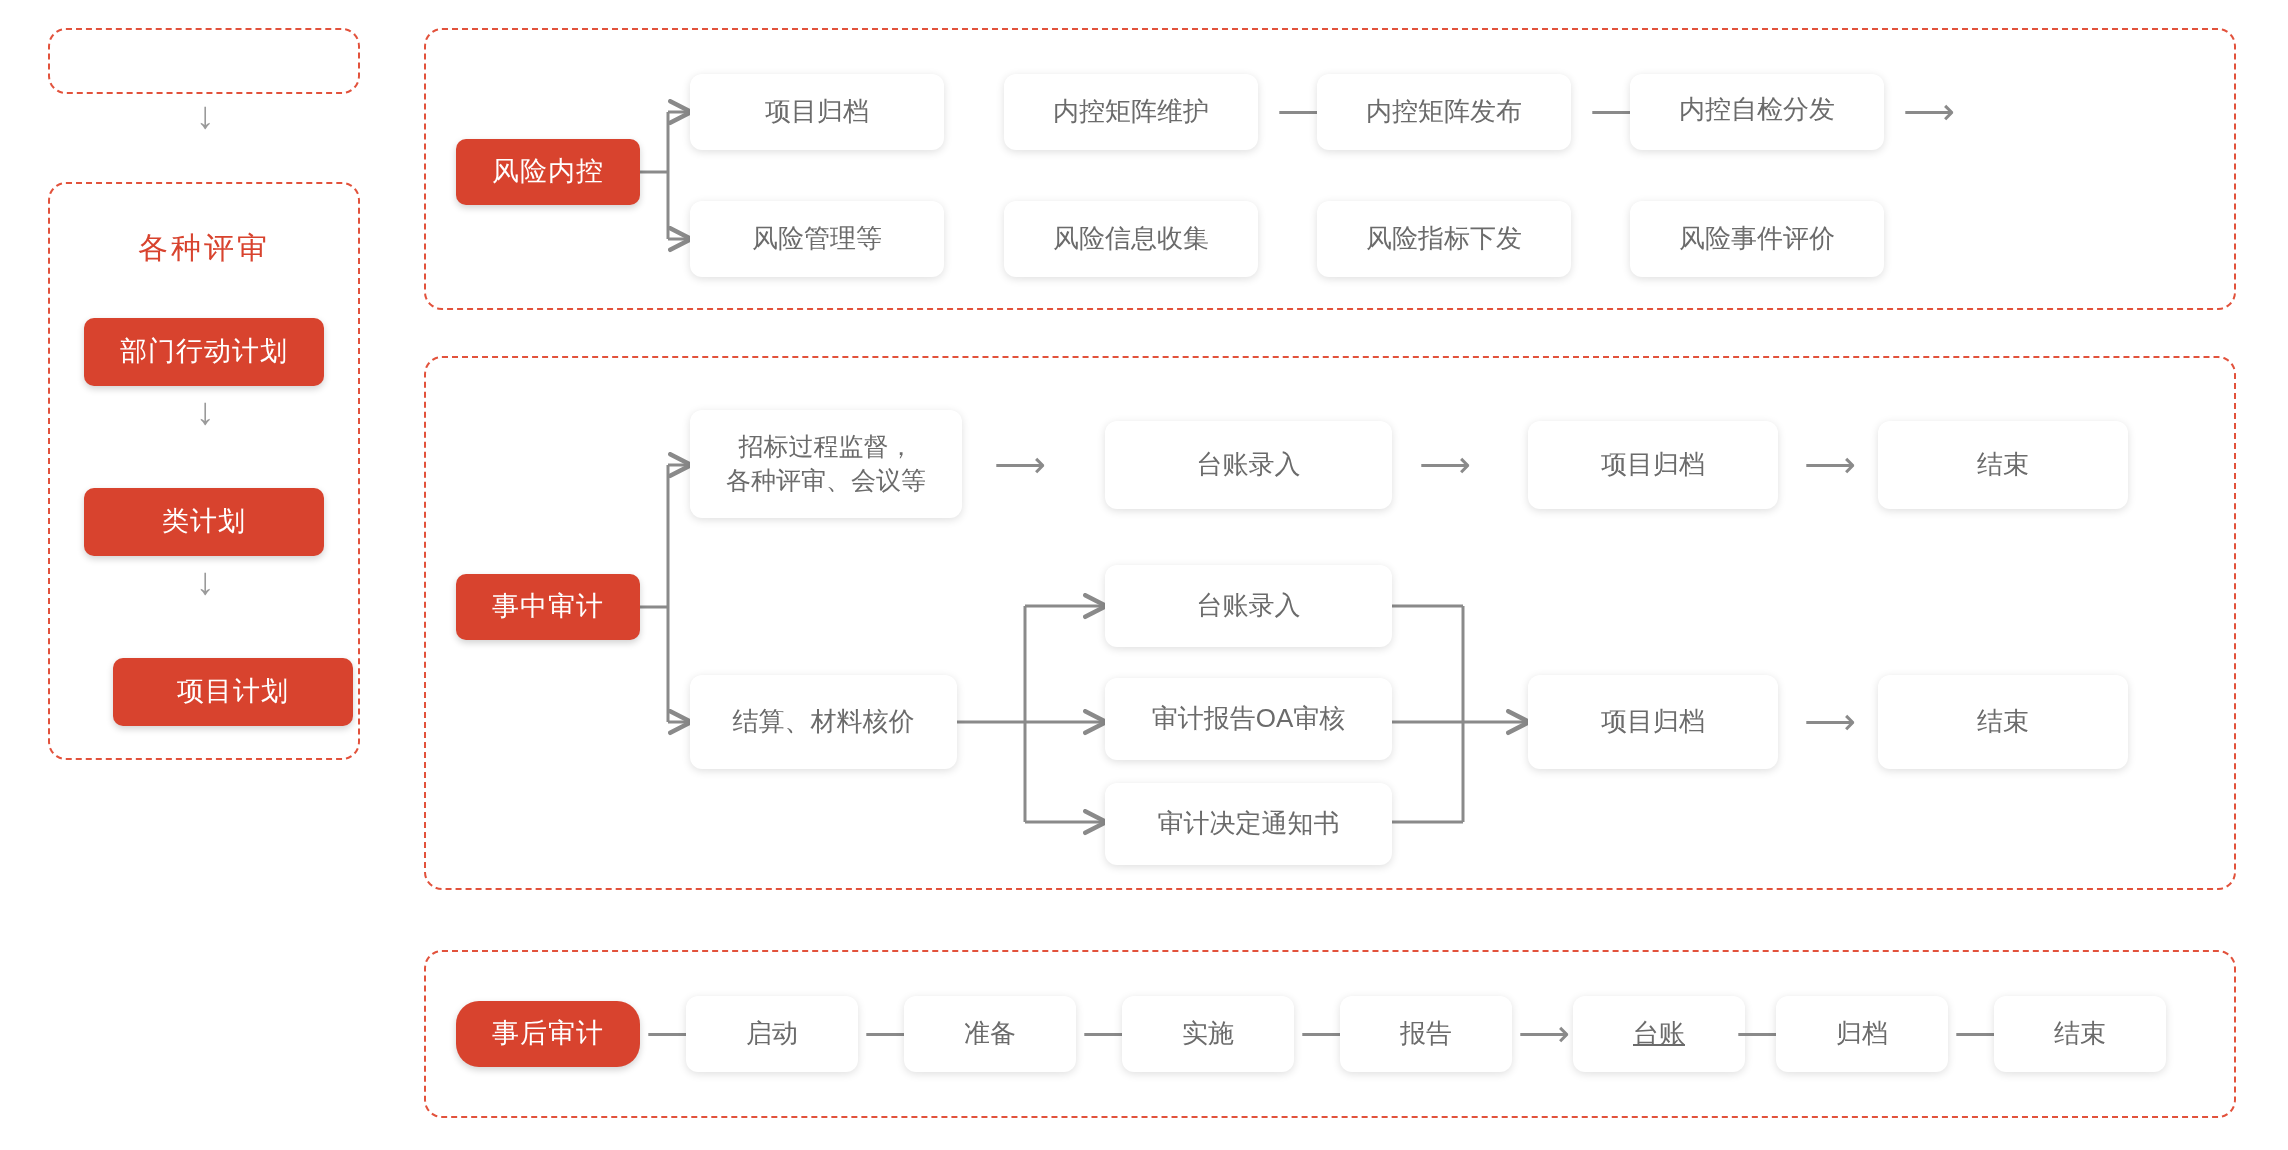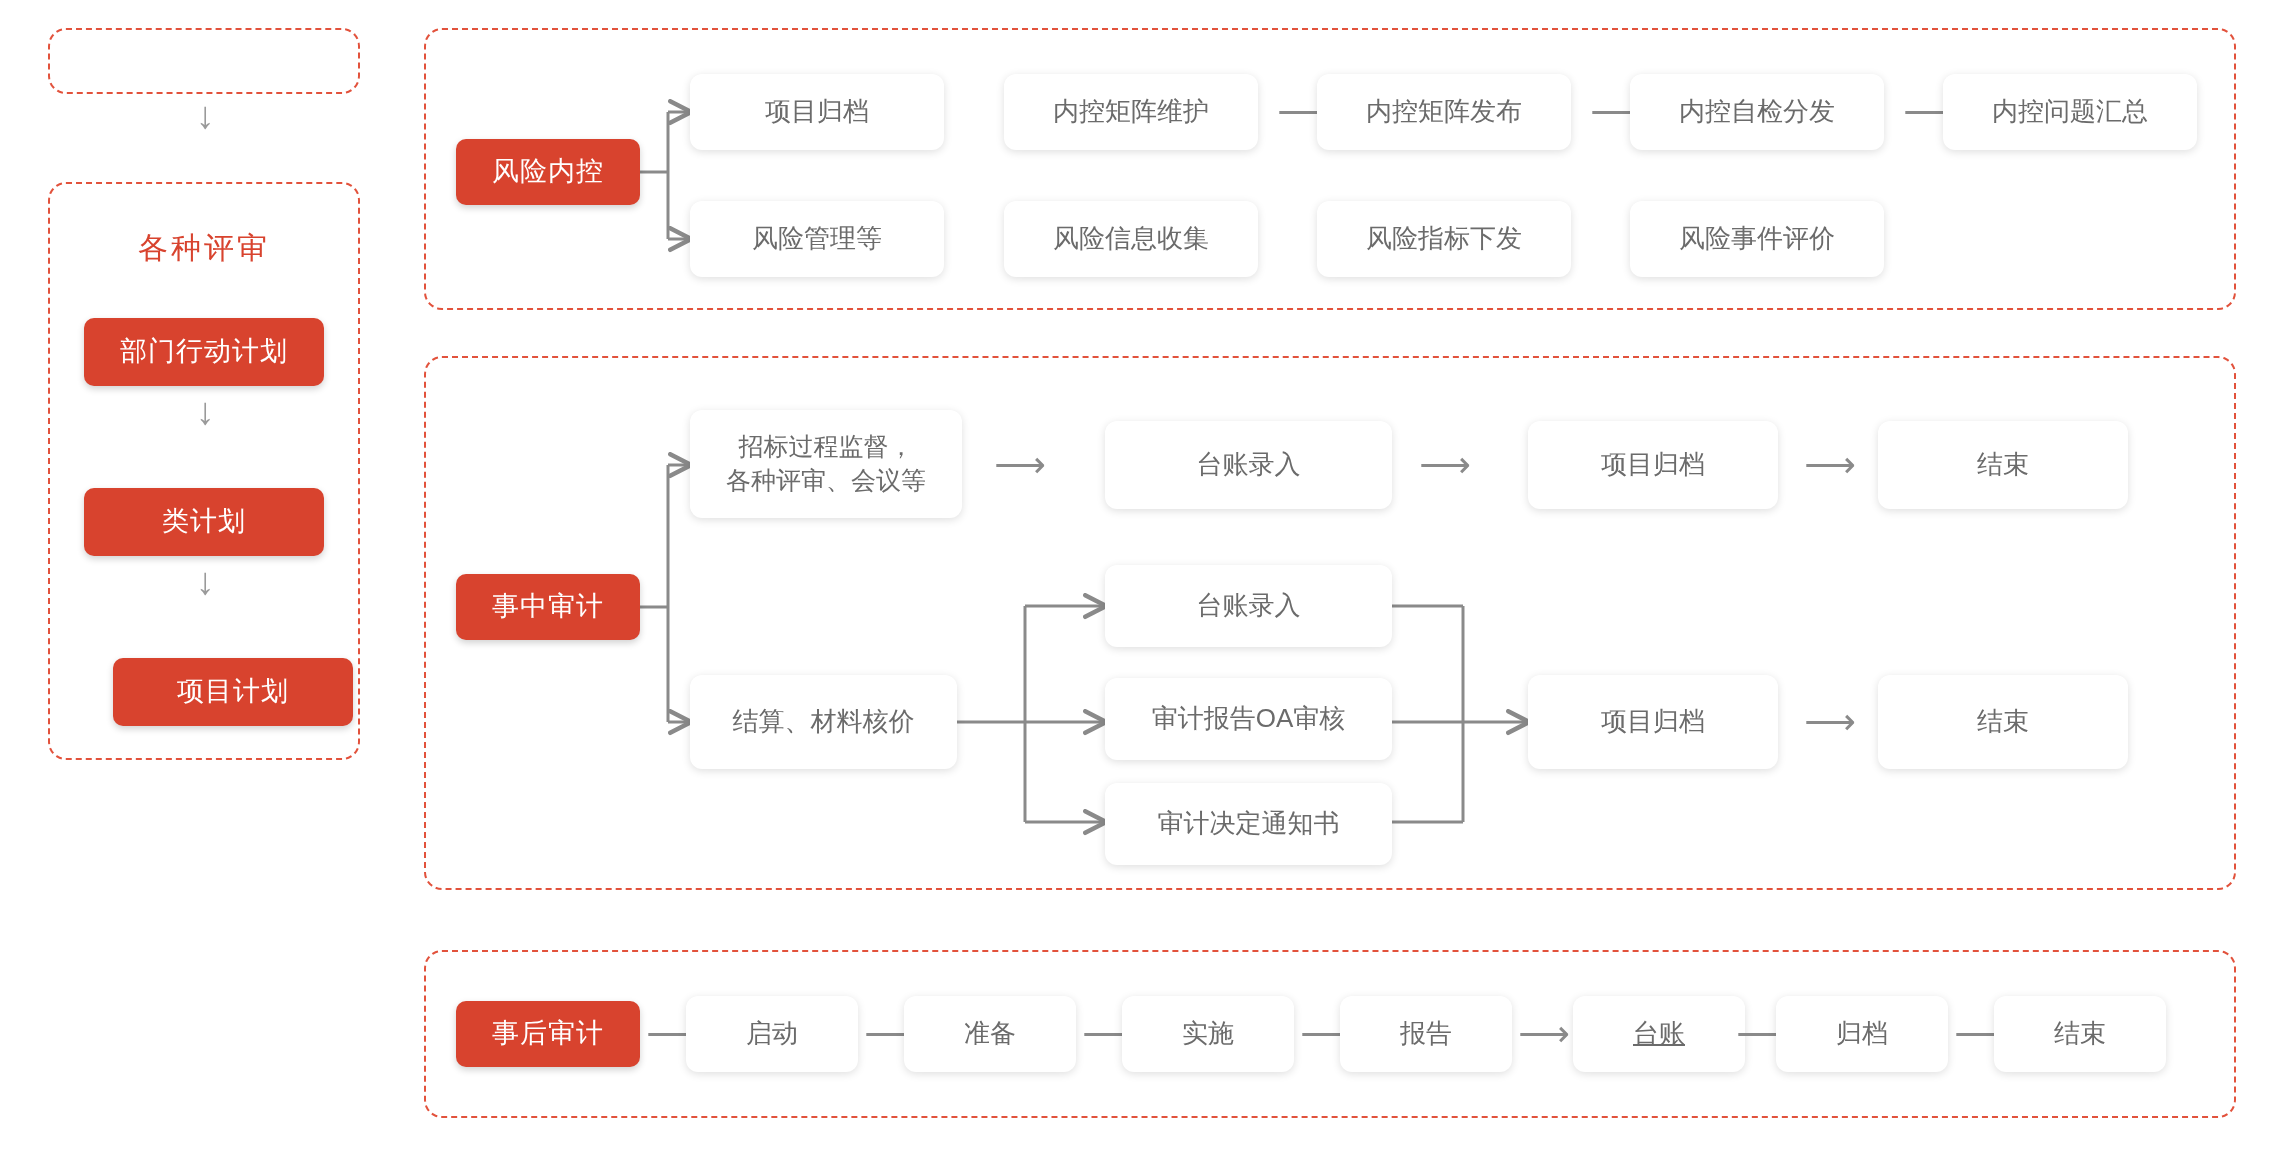--- a/index.html
+++ b/index.html
@@ -129,23 +129,22 @@
 
   <div class="dashgroup" style="left:424px;top:28px;width:1812px;height:282px;"></div>
 
   <div class="rednode" style="left:456px;top:139px;width:184px;height:66px;">风险内控</div>
 
   <div class="wnode" style="left:690px;top:74px;width:254px;height:76px;">项目归档</div>
   <div class="wnode" style="left:1004px;top:74px;width:254px;height:76px;">内控矩阵维护</div>
   <div class="arrow-h" style="left:1258px;top:93px;width:90px;height:38px;">⟶</div>
   <div class="wnode" style="left:1317px;top:74px;width:254px;height:76px;">内控矩阵发布</div>
   <div class="arrow-h" style="left:1571px;top:93px;width:90px;height:38px;">⟶</div>
-  <div class="wnode" style="left:1630px;top:74px;width:254px;height:76px;">内控自检分发</div>
+  <div class="wnode" style="left:1630px;top:74px;width:254px;height:76px;font-family:Liberation Mono, monospace;">内控自检分发</div>
   <div class="arrow-h" style="left:1884px;top:93px;width:90px;height:38px;">⟶</div>
-  <div class="wnode" style="left:1943px;top:74px;width:254px;height:76px;">内控问题汇总</div>
 
   <div class="wnode" style="left:690px;top:201px;width:254px;height:76px;">风险管理等</div>
   <div class="wnode" style="left:1004px;top:201px;width:254px;height:76px;">风险信息收集</div>
   <div class="wnode" style="left:1317px;top:201px;width:254px;height:76px;">风险指标下发</div>
   <div class="wnode" style="left:1630px;top:201px;width:254px;height:76px;">风险事件评价</div>
 
   <div class="dashgroup" style="left:424px;top:356px;width:1812px;height:534px;"></div>
 
   <div class="rednode" style="left:456px;top:574px;width:184px;height:66px;">事中审计</div>
 
@@ -163,21 +162,21 @@
   <div class="wnode" style="left:1105px;top:565px;width:287px;height:82px;">台账录入</div>
   <div class="wnode" style="left:1105px;top:678px;width:287px;height:82px;">审计报告OA审核</div>
   <div class="wnode" style="left:1105px;top:783px;width:287px;height:82px;">审计决定通知书</div>
 
   <div class="wnode" style="left:1528px;top:675px;width:250px;height:94px;">项目归档</div>
   <div class="arrow-h" style="left:1785px;top:703px;width:90px;height:38px;">⟶</div>
   <div class="wnode" style="left:1878px;top:675px;width:250px;height:94px;">结束</div>
 
   <div class="dashgroup" style="left:424px;top:950px;width:1812px;height:168px;"></div>
 
-  <div class="rednode" style="left:456px;top:1001px;width:184px;height:66px;">事后审计</div>
+  <div class="rednode" style="left:456px;top:1001px;width:184px;height:66px;border-radius:23px;">事后审计</div>
 
   <div class="arrow-h" style="left:640px;top:1015px;width:64px;height:38px;">⟶</div>
   <div class="wnode" style="left:686px;top:996px;width:172px;height:76px;">启动</div>
 
   <div class="arrow-h" style="left:858px;top:1015px;width:64px;height:38px;">⟶</div>
   <div class="wnode" style="left:904px;top:996px;width:172px;height:76px;">准备</div>
 
   <div class="arrow-h" style="left:1076px;top:1015px;width:64px;height:38px;">⟶</div>
   <div class="wnode" style="left:1122px;top:996px;width:172px;height:76px;">实施</div>
 

